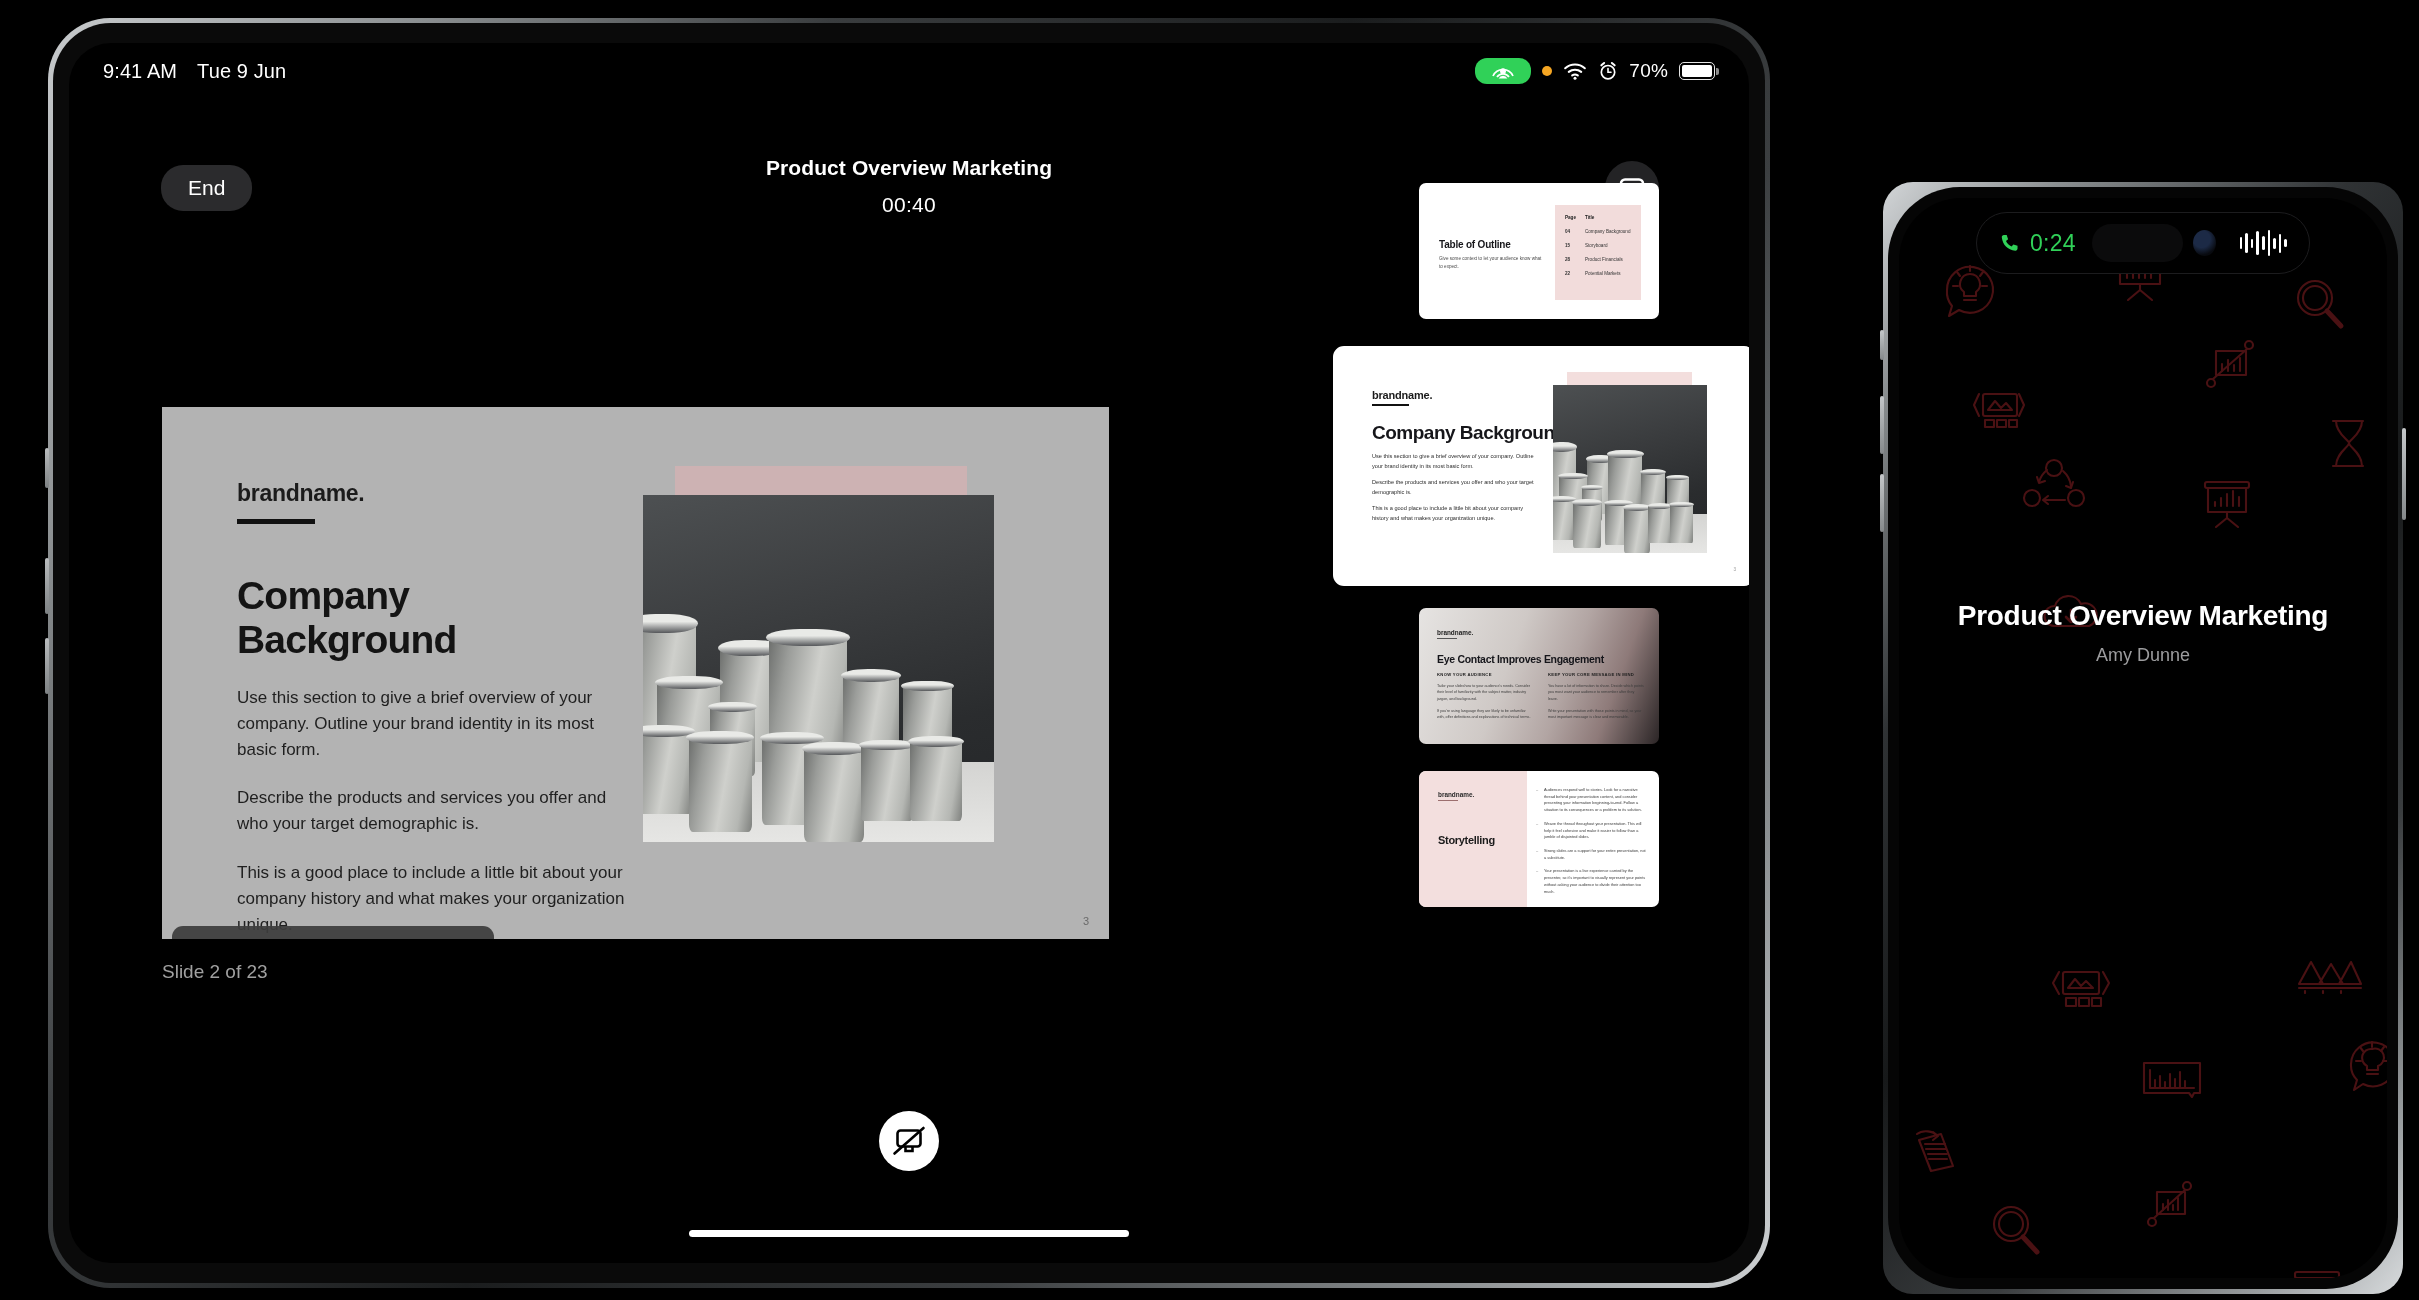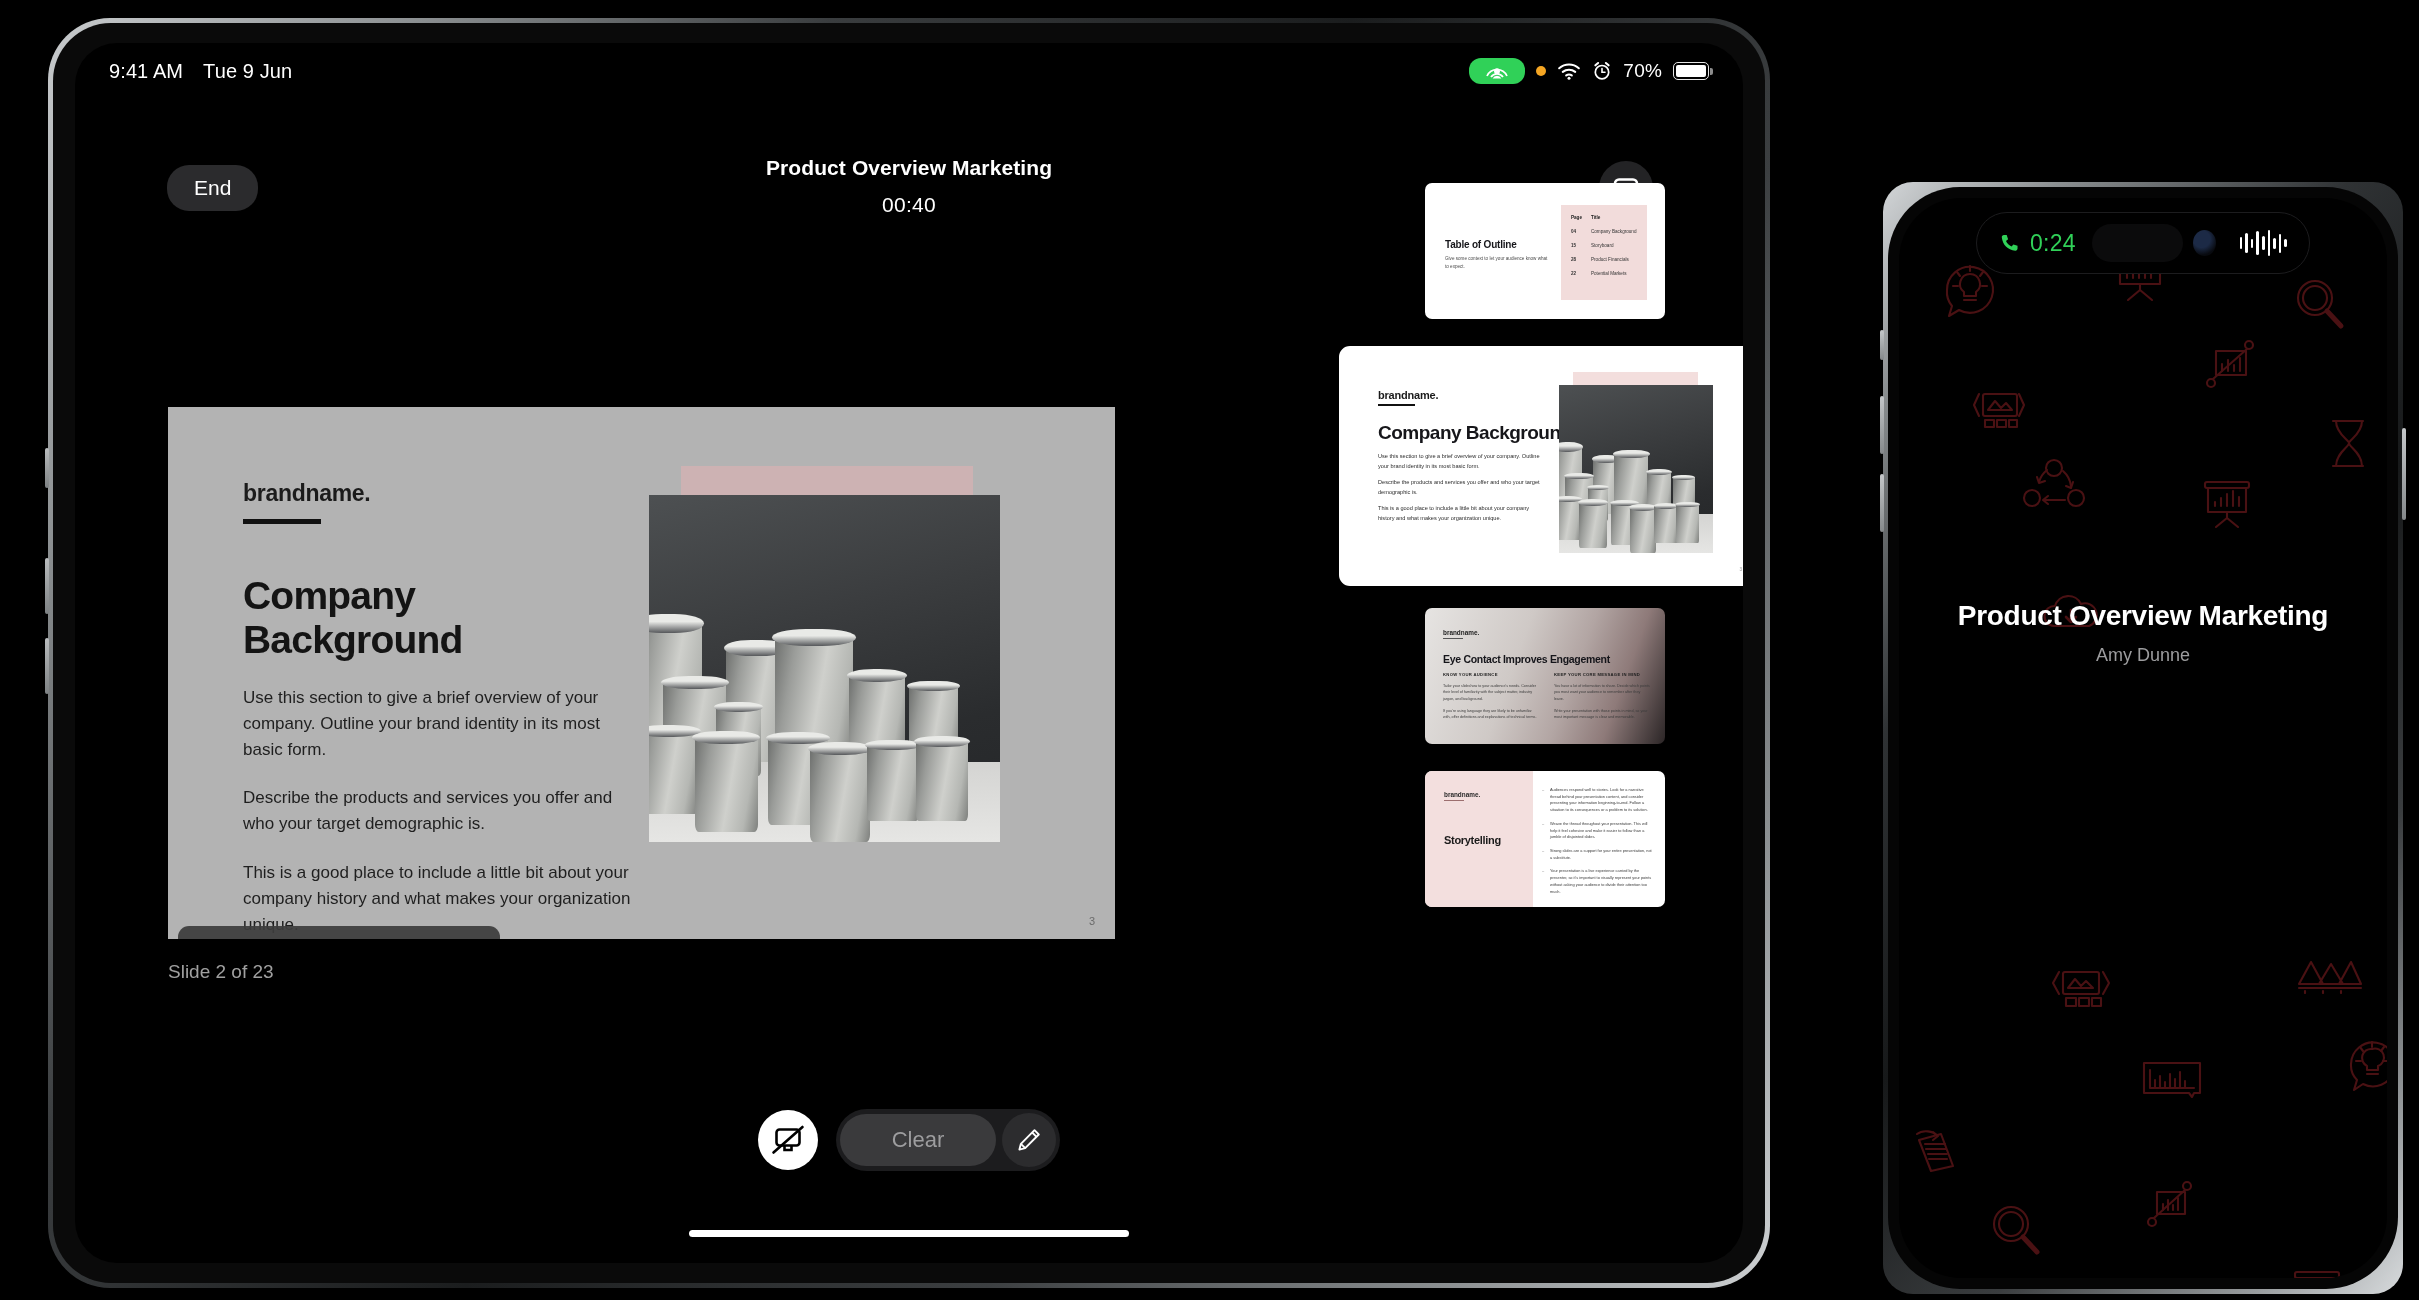--- a/index.html
+++ b/index.html
@@ -16,21 +16,21 @@
     position: absolute; left: 48px; top: 18px;
     width: 1722px; height: 1270px;
     border-radius: 62px;
     background: linear-gradient(125deg,#c9ccce 0%,#8d9193 14%,#3a3d3f 30%,#1b1d1e 50%,#3c3f41 70%,#8d9193 88%,#cfd2d4 100%);
     padding: 5px;
   }
   #ipad-body {
     width: 100%; height: 100%;
     border-radius: 58px;
     background: #0a0a0a;
-    padding: 20px 22px;
+    padding: 20px 16px;
     position: relative;
   }
   #ipad-screen {
     width: 100%; height: 100%;
     border-radius: 42px;
     background: #000;
     overflow: hidden;
     position: relative;
   }
   .ipad-btn {
@@ -464,30 +464,20 @@
         </div>
 
         <div id="bottom-bar">
           <button id="blackout-toggle">
             <svg width="34" height="30" viewBox="0 0 34 30">
               <rect x="5.5" y="4.5" width="23" height="16" rx="3" fill="none" stroke="#000" stroke-width="2.6"></rect>
               <path d="M13.5 20.5 V25 H20.5 V20.5" fill="none" stroke="#000" stroke-width="2.6"></path>
               <path d="M2.5 27.5 L31.5 2" stroke="#000" stroke-width="2.6" stroke-linecap="round"></path>
             </svg>
           </button>
-          <div id="markup-group">
-            <button id="clear-button">Clear</button>
-            <button id="pen-button">
-              <svg width="26" height="26" viewBox="0 0 26 26">
-                <path d="M18.5 3.2 L22.8 7.5 L9.2 21.1 L3.4 22.6 L4.9 16.8 Z" fill="none" stroke="#fff" stroke-width="1.9" stroke-linejoin="round"></path>
-                <path d="M16.2 5.5 L20.5 9.8" stroke="#fff" stroke-width="1.9"></path>
-                <path d="M4.9 16.8 L9.2 21.1" stroke="#fff" stroke-width="1.9"></path>
-              </svg>
-            </button>
-          </div>
         </div>
 
         <div id="home-indicator"></div>
 
       </div>
     </div>
   </div>
 
   <div id="iphone-device">
     <div class="ip-btn mute"></div>

